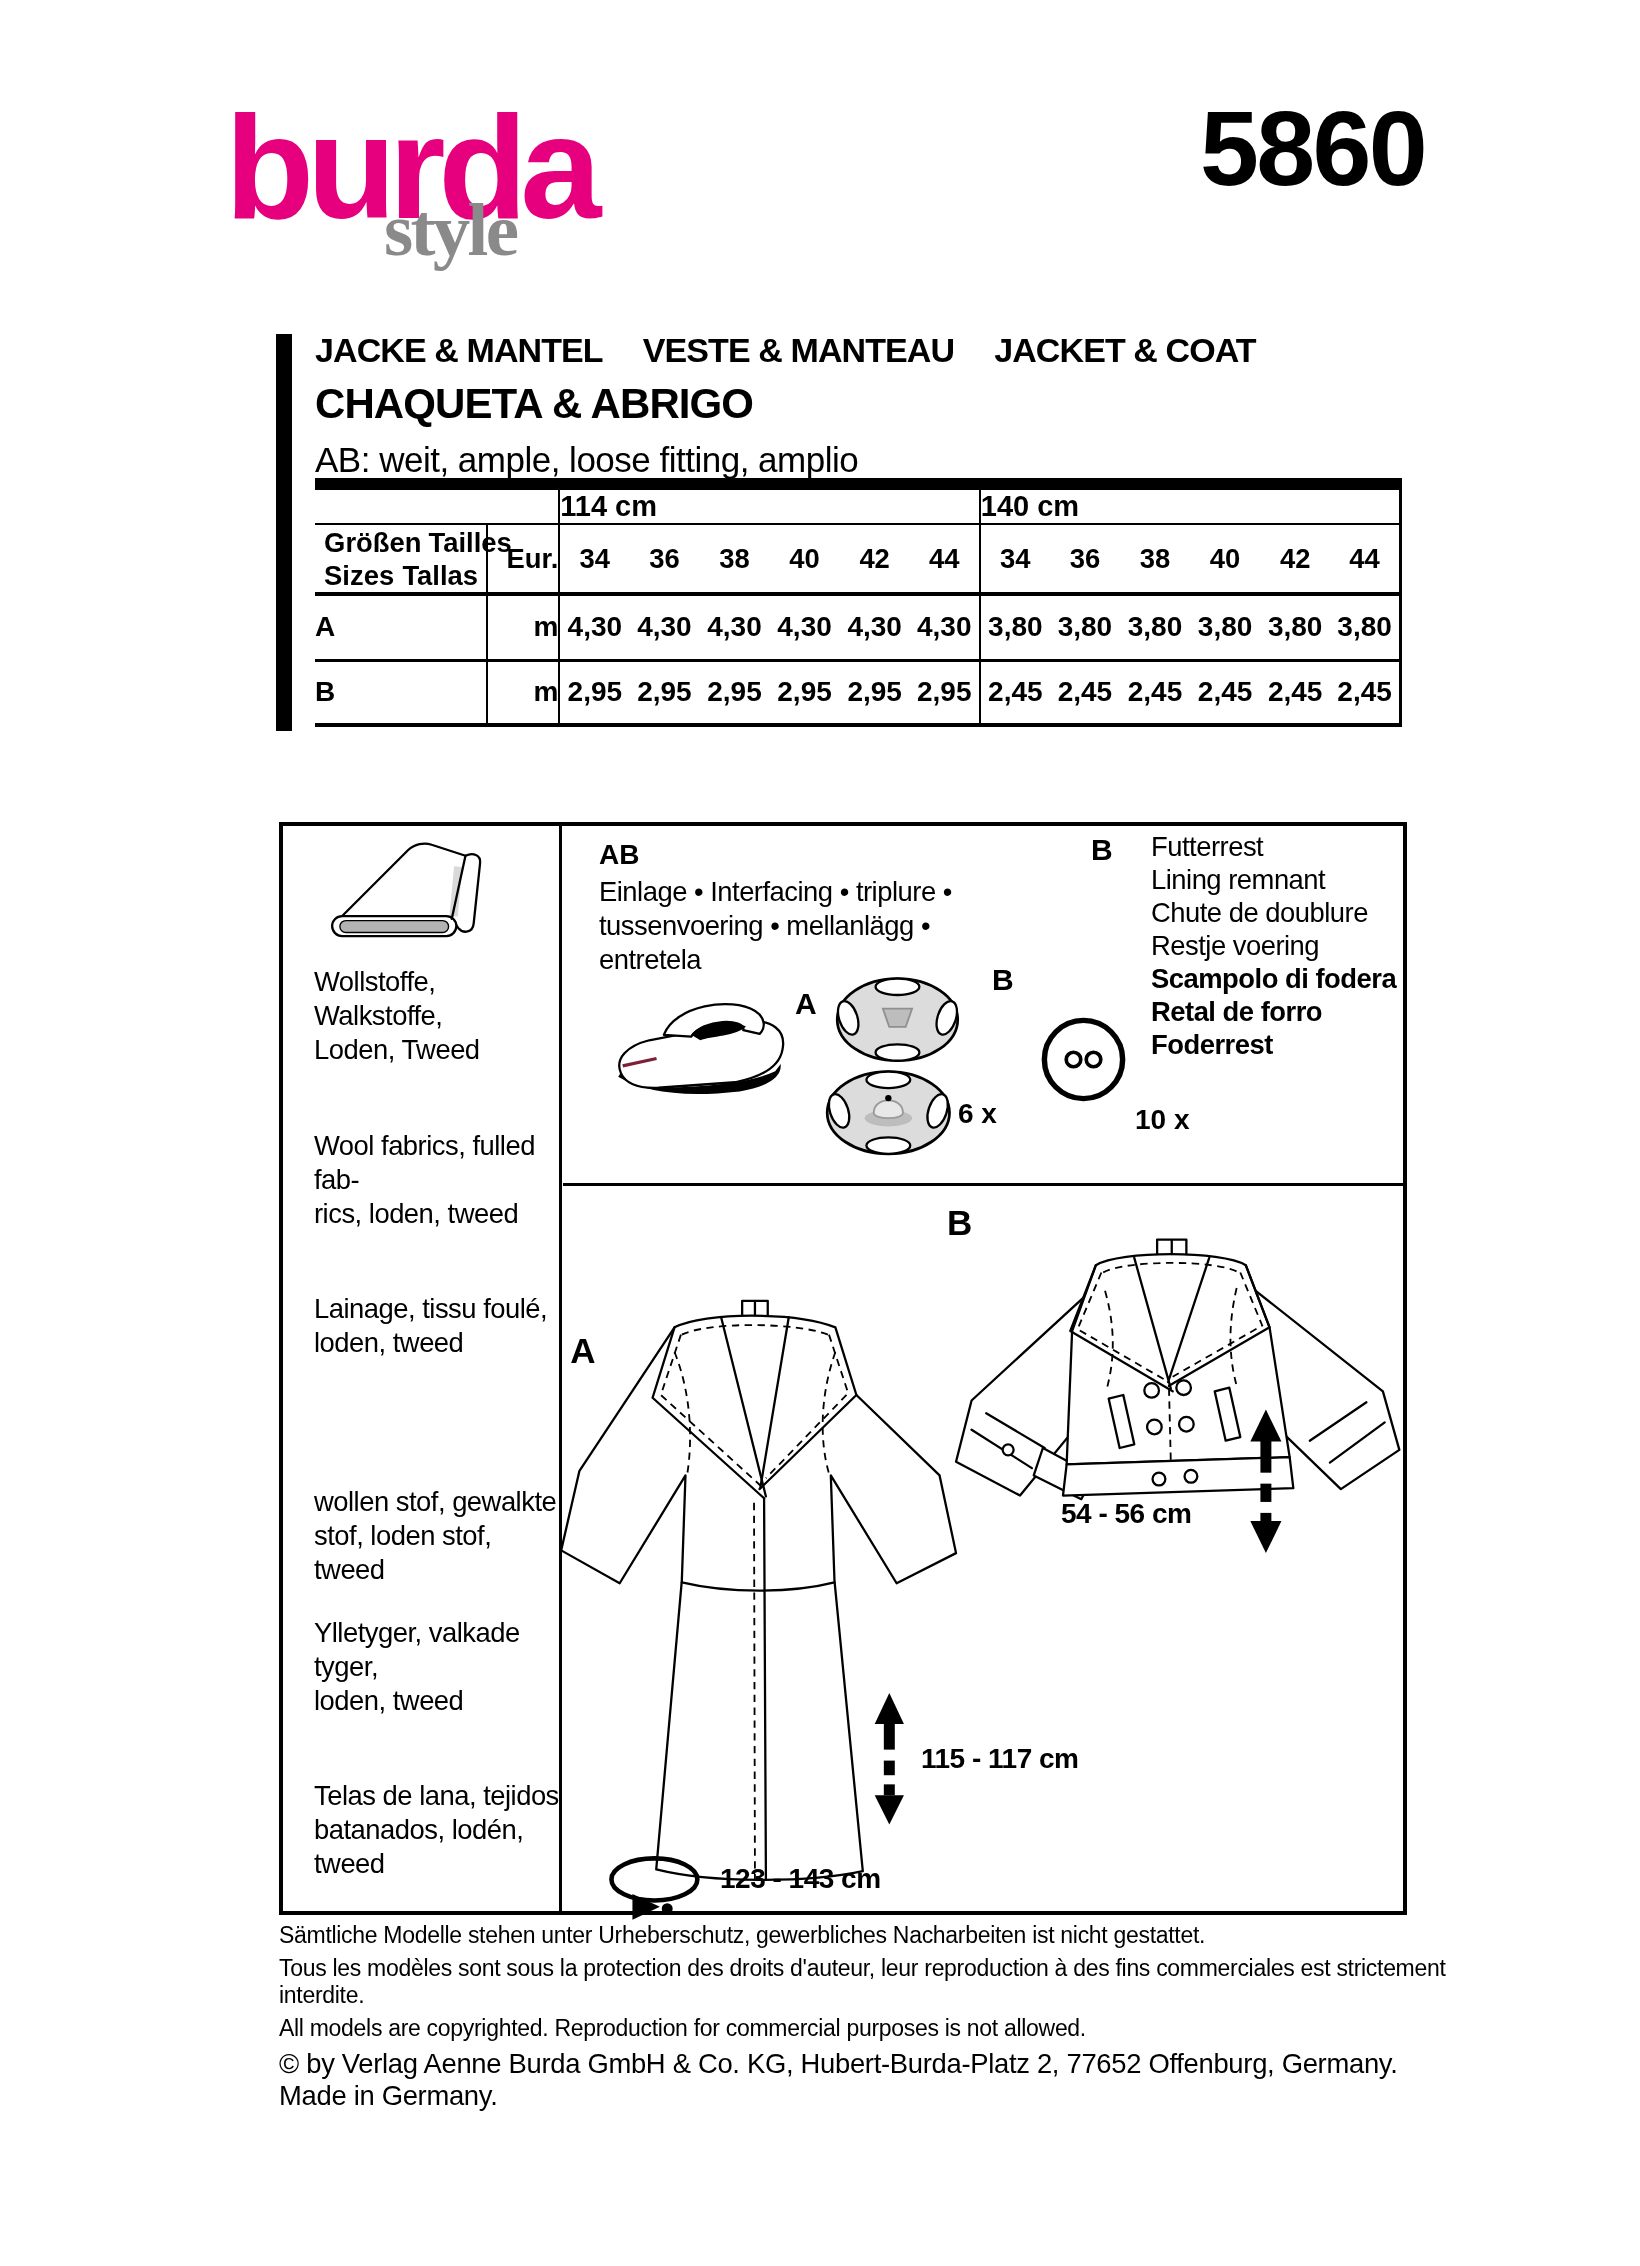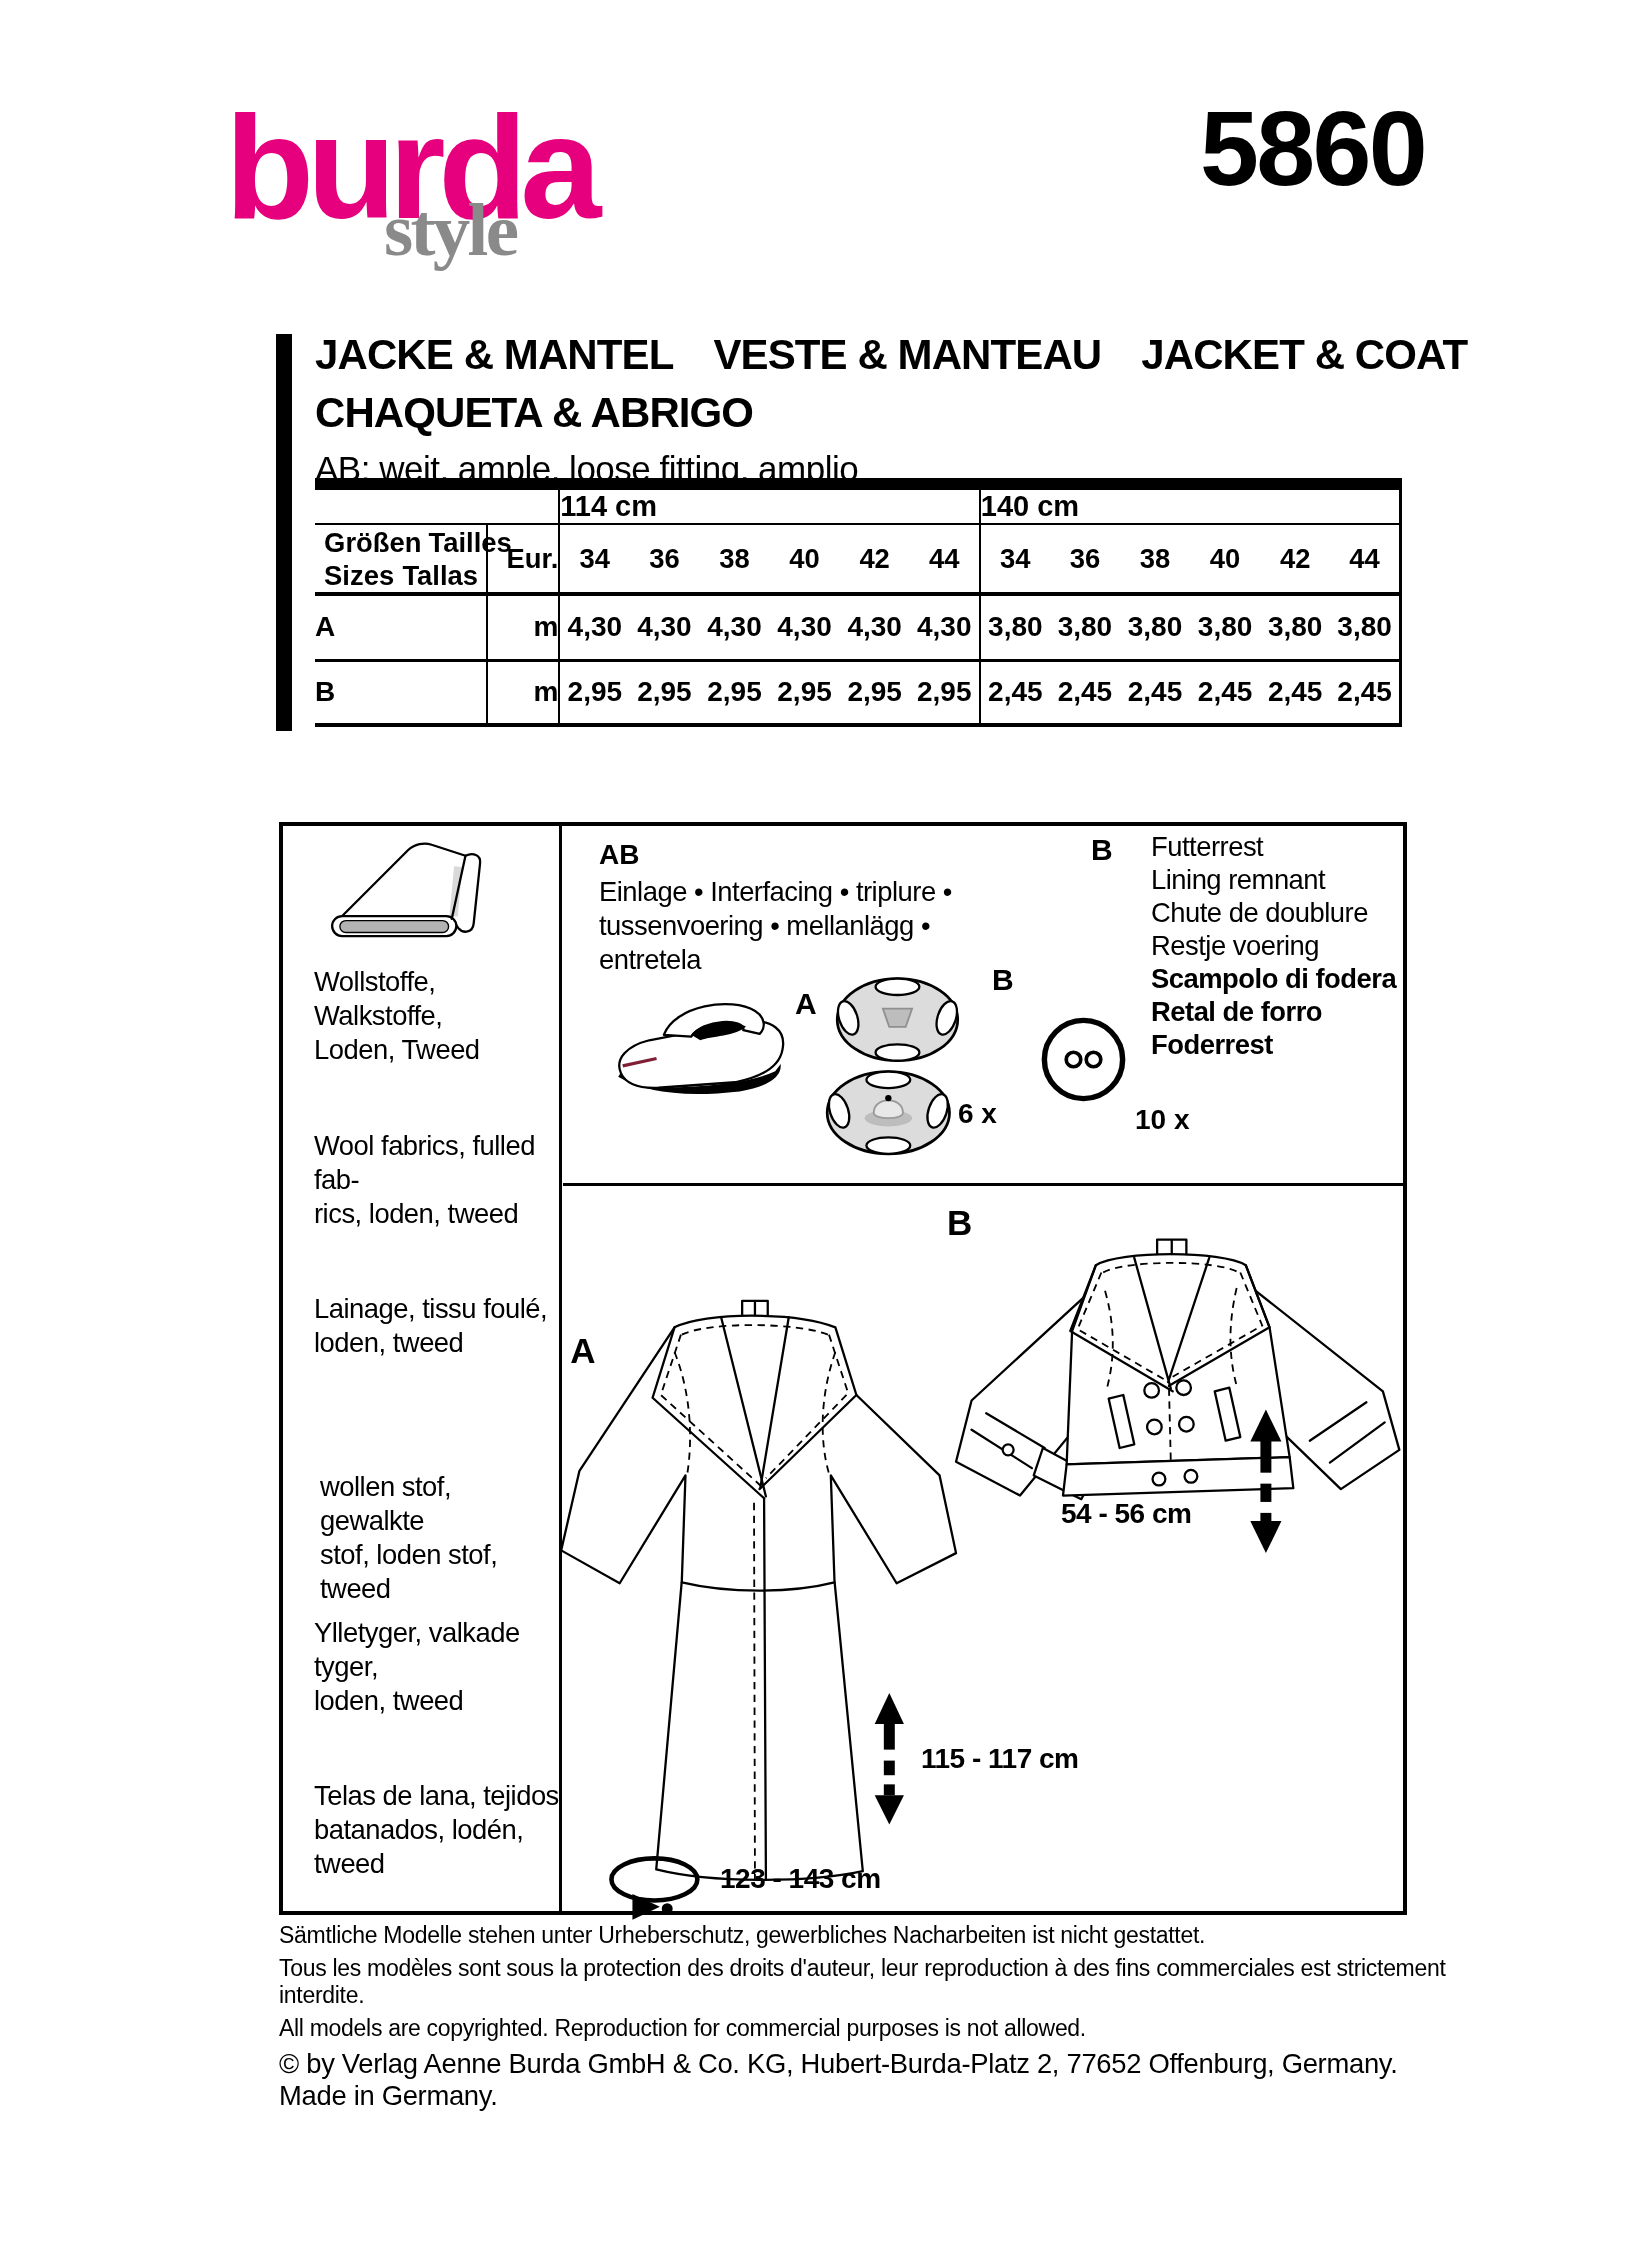--- a/index.html
+++ b/index.html
@@ -18,21 +18,21 @@
     left:384px; top:192px; font-family:"Liberation Serif", serif;
     font-size:75px; line-height:1; font-weight:700; letter-spacing:-2.7px; color:#8A8A8A;
   }
   .pattern-number{
     right:215px; top:95px; font-size:106px; line-height:1; font-weight:700; letter-spacing:-2.7px;
   }
 
   
   .title-accent-bar{left:276px; top:334px; width:15.5px; height:397px; background:#000;}
   .title-block{left:315px; top:331px;}
-  .title-line1{display:flex; gap:40px; font-size:42px; font-weight:700; letter-spacing:-0.9px; white-space:nowrap;text-align:right;}
+  .title-line1{display:flex; gap:40px; font-size:34px; font-weight:700; letter-spacing:-0.9px; white-space:nowrap;text-align:right;}
   .title-line2{margin-top:10px; font-size:42px; font-weight:700; letter-spacing:-0.9px;}
   .title-fit{margin-top:12px; font-size:35px; font-weight:400; letter-spacing:-0.5px;}
 
   
   table.yardage{
     left:315px; top:478px; width:1087px; position:absolute;
     border-collapse:collapse; border-top:12px solid #000; table-layout:fixed;
   }
   table.yardage td{padding:0; vertical-align:middle; font-weight:700;}
   tr.r-cm{height:38px;}  tr.r-cm td{border-bottom:2.7px solid #000; font-size:29px; text-align:left;}
@@ -184,21 +184,21 @@
           <div>Loden, Tweed</div>
       </div>
       <div class="mat" style="top:303px;">
         <div>Wool fabrics, fulled fab-</div>
           <div>rics, loden, tweed</div>
       </div>
       <div class="mat" style="top:466px;">
         <div>Lainage, tissu foulé,</div>
           <div>loden, tweed</div>
       </div>
-      <div class="mat" style="top:644px;margin-left:6px;">
+      <div class="mat" style="top:659px;">
         <div>wollen stof, gewalkte</div>
           <div>stof, loden stof, tweed</div>
       </div>
       <div class="mat" style="top:790px;">
         <div>Ylletyger, valkade tyger,</div>
           <div>loden, tweed</div>
       </div>
       <div class="mat" style="top:953px;">
         <div>Telas de lana, tejidos</div>
           <div>batanados, lodén, tweed</div>

